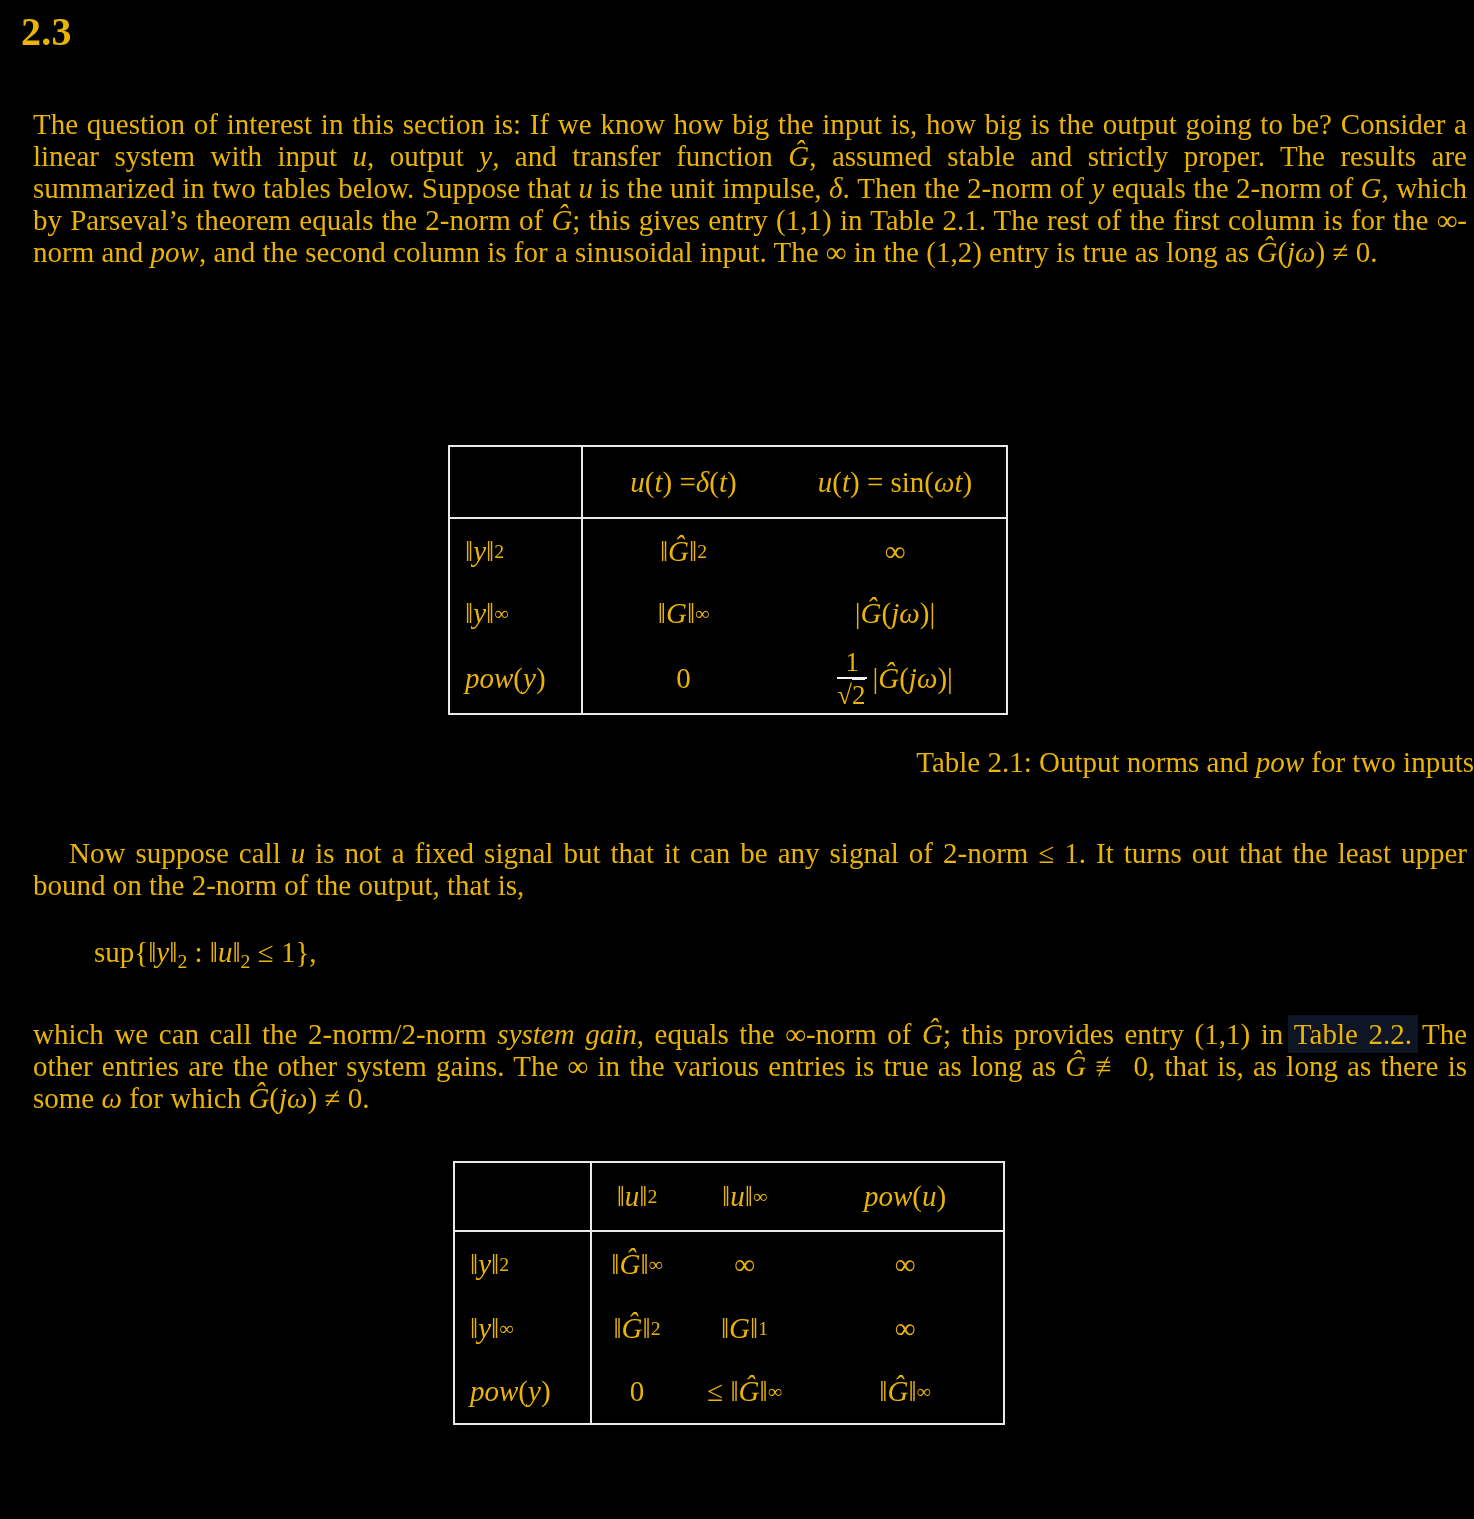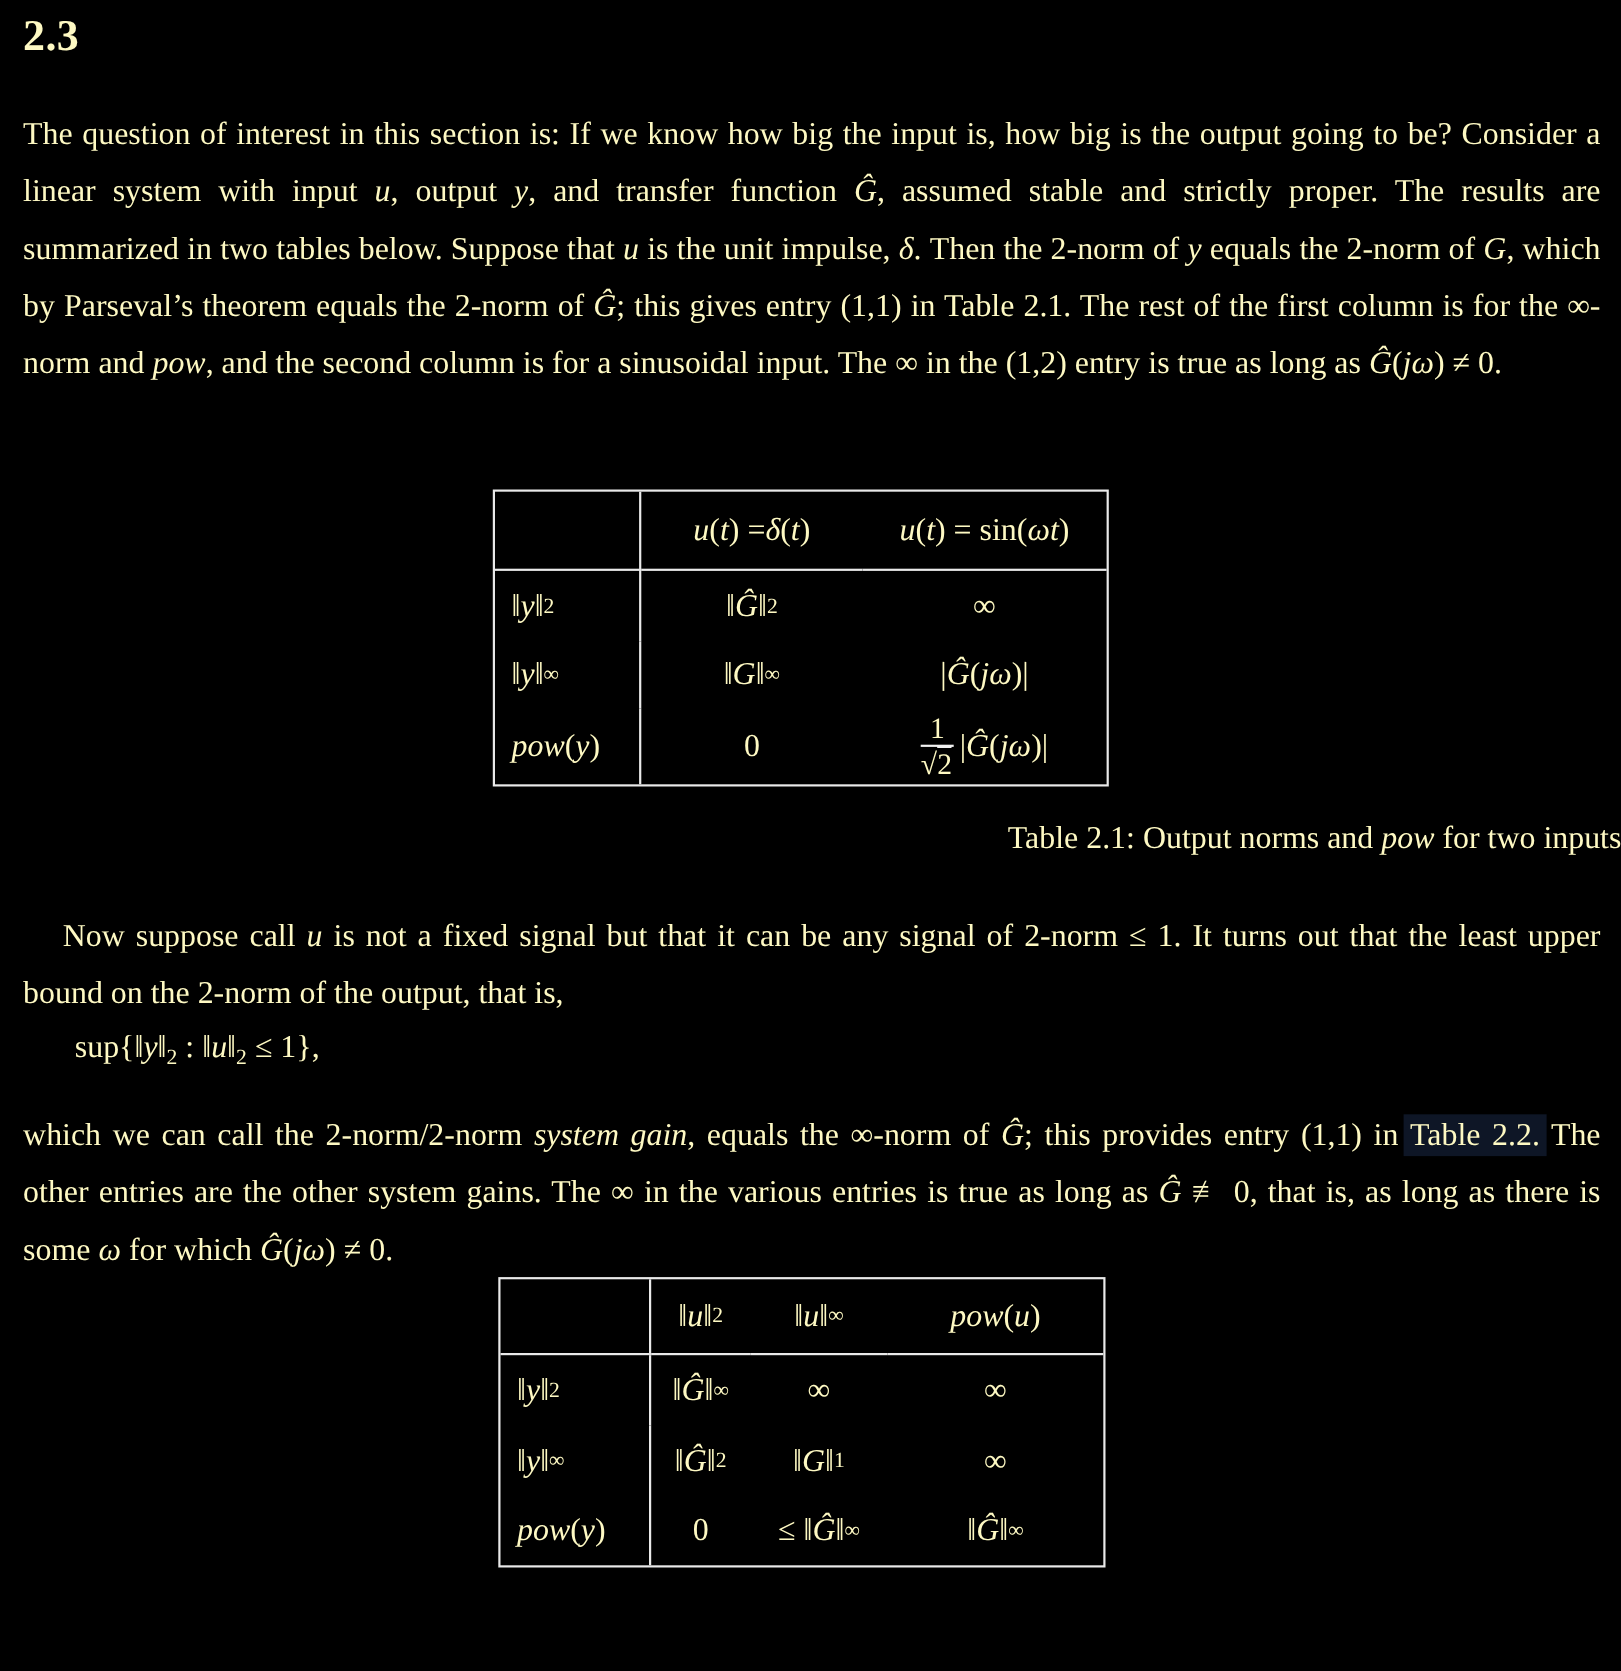--- a/index.html
+++ b/index.html
@@ -1,25 +1,25 @@
 <!DOCTYPE html>
 <html><head>
 <meta charset="utf-8">
 <style>
   html,body{margin:0;padding:0;background:#000;}
-  .page{position:relative;width:1474px;height:1519px;background:#000000;color:#fef9c3;
+  .page{position:relative;width:1474px;height:1519px;background:#000000;color:#eab308;
         font-family:"Liberation Serif","DejaVu Serif",serif;overflow:hidden;}
   .heading{position:absolute;top:8px;left:21px;margin:0;font-size:40px;font-weight:700;
            display:flex;gap:46px;letter-spacing:.3px;}
-  .bodytext{position:absolute;left:21px;width:1434px;margin:0;font-size:29px;line-height:52px;
+  .bodytext{position:absolute;left:21px;width:1434px;margin:12px;font-size:29px;line-height:32px;
             text-align:justify;}
   .para1{top:96px;}
   .para2{top:825px;text-indent:36px;}
   .para3{top:1006px;}
-  .equation{position:absolute;left:68px;top:936px;font-size:29px;}
+  .equation{position:absolute;left:94px;top:936px;font-size:29px;}
   .caption{position:absolute;left:0;width:1474px;text-align:right;font-size:29px;}
   .c1{top:746px;}
   .c2{top:1456px;}
   .it{font-style:italic;}
   .msub{font-size:.68em;vertical-align:-.32em;letter-spacing:0;}
   .hl{background:#0e1626;padding:3px 6px;margin:0 -6px;}
   .tbl{position:absolute;display:grid;border:2px solid #e9e9e9;box-sizing:border-box;font-size:29px;}
   .t1{left:448px;top:445px;width:560px;height:270px;
       grid-template-columns:133px 201px 222px;grid-template-rows:72px 64px 61px 69px;}
   .t2{left:453px;top:1161px;width:552px;height:264px;

